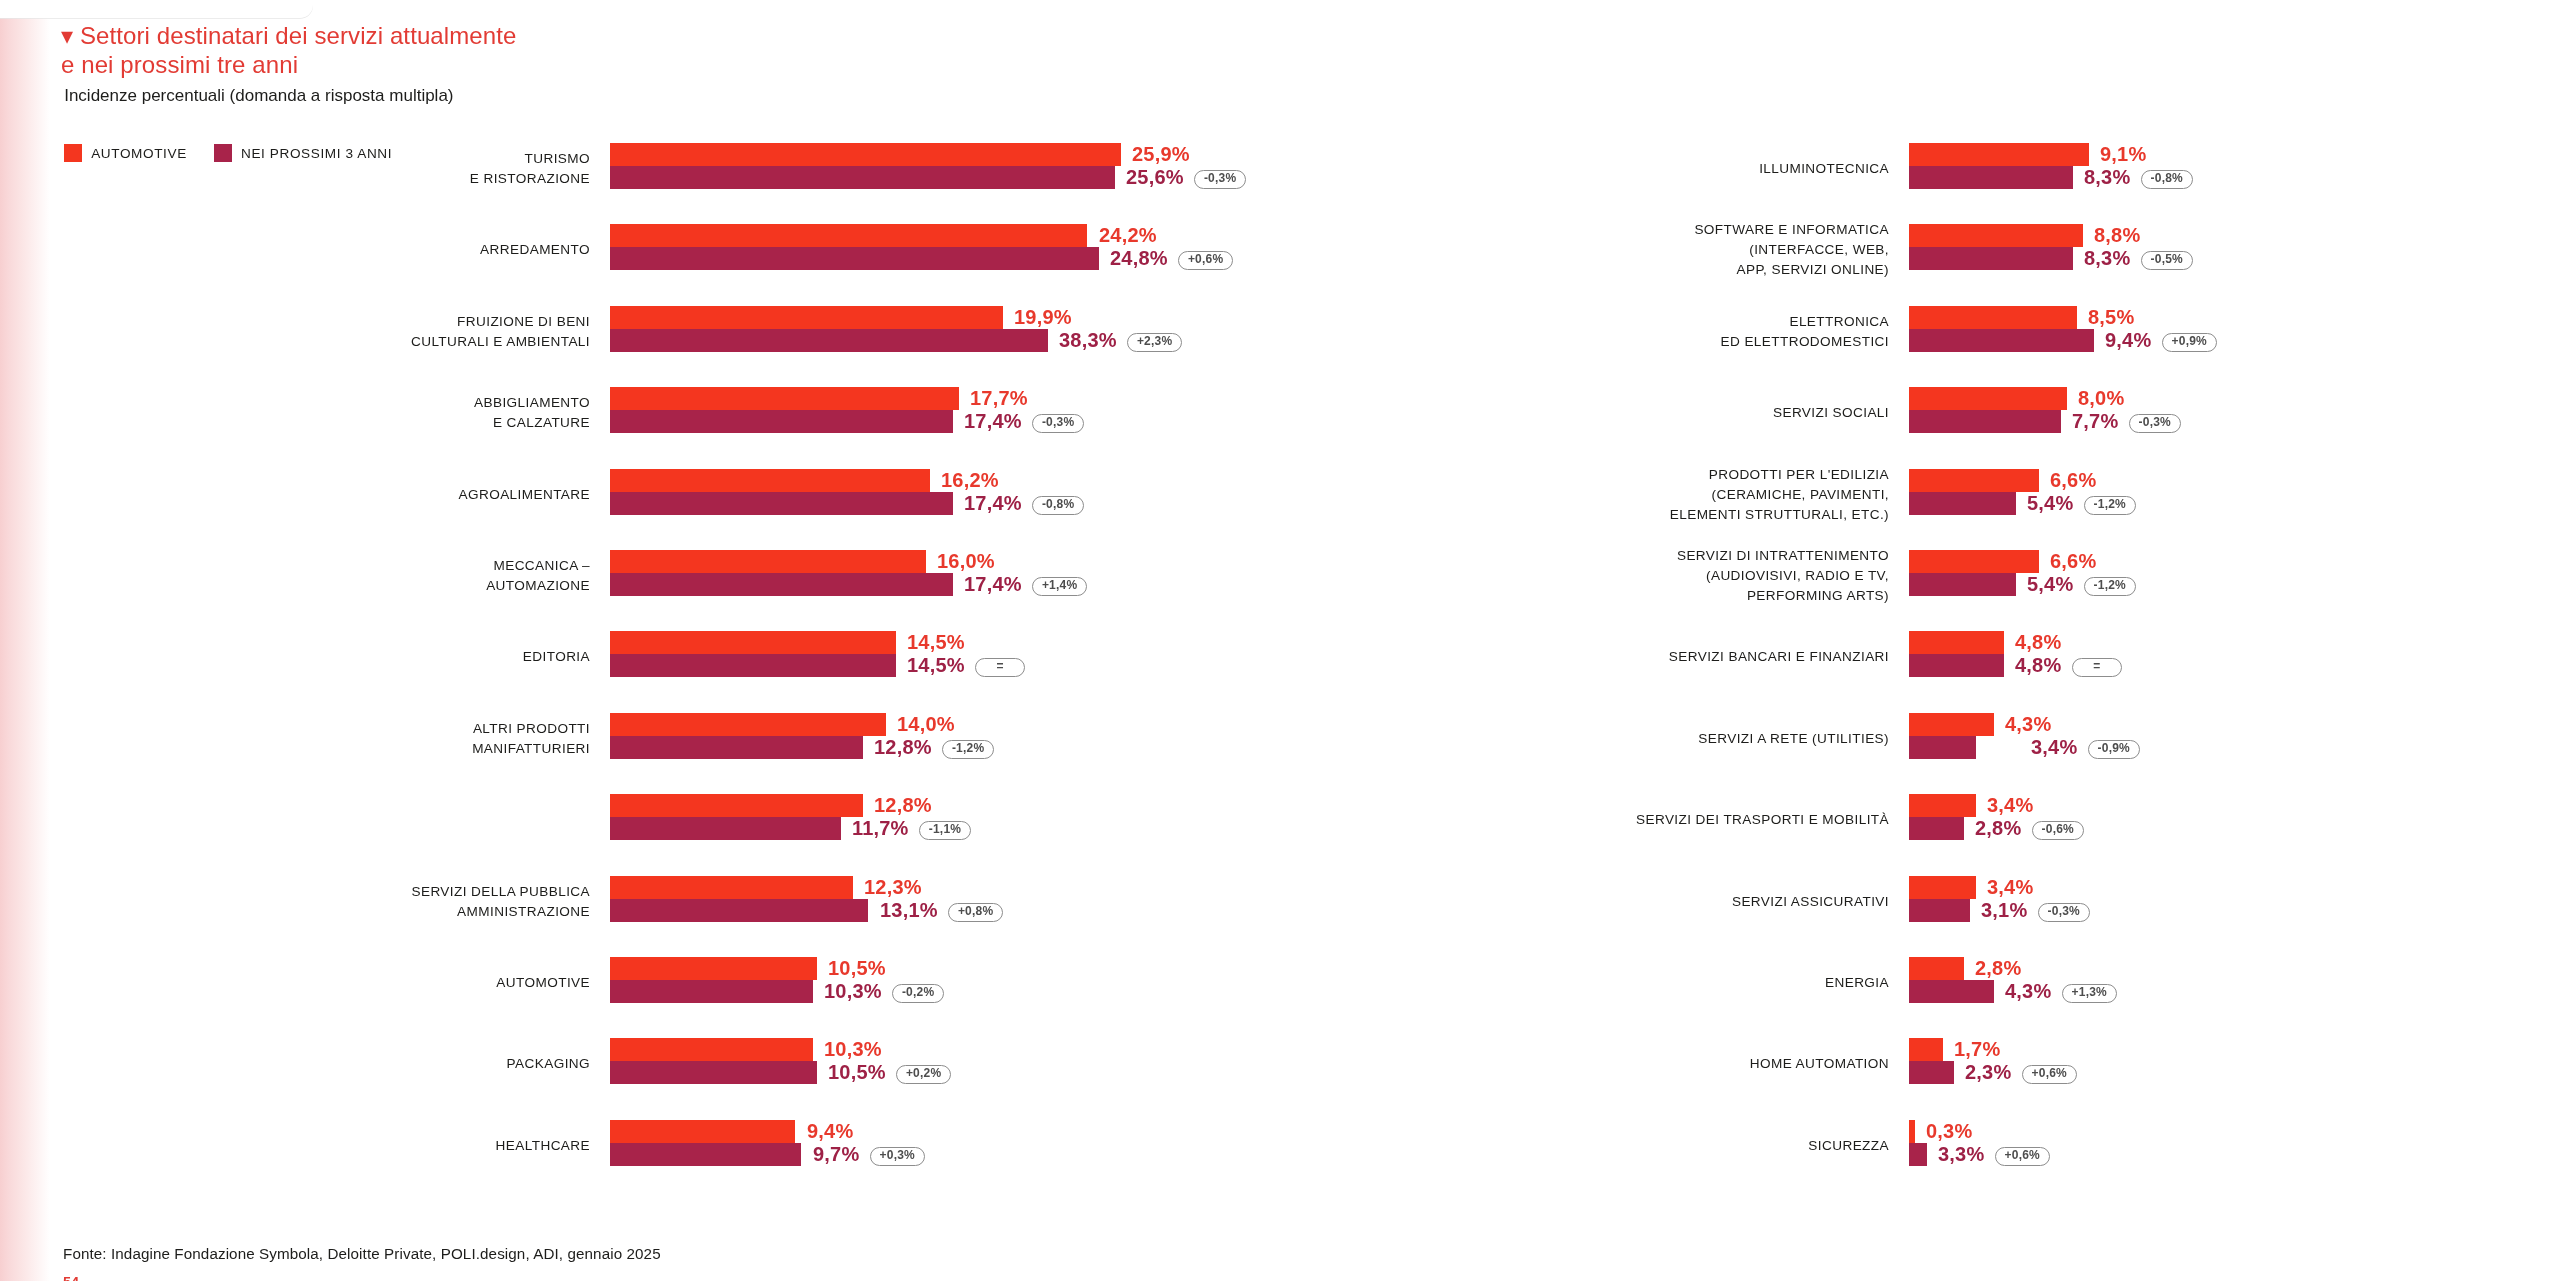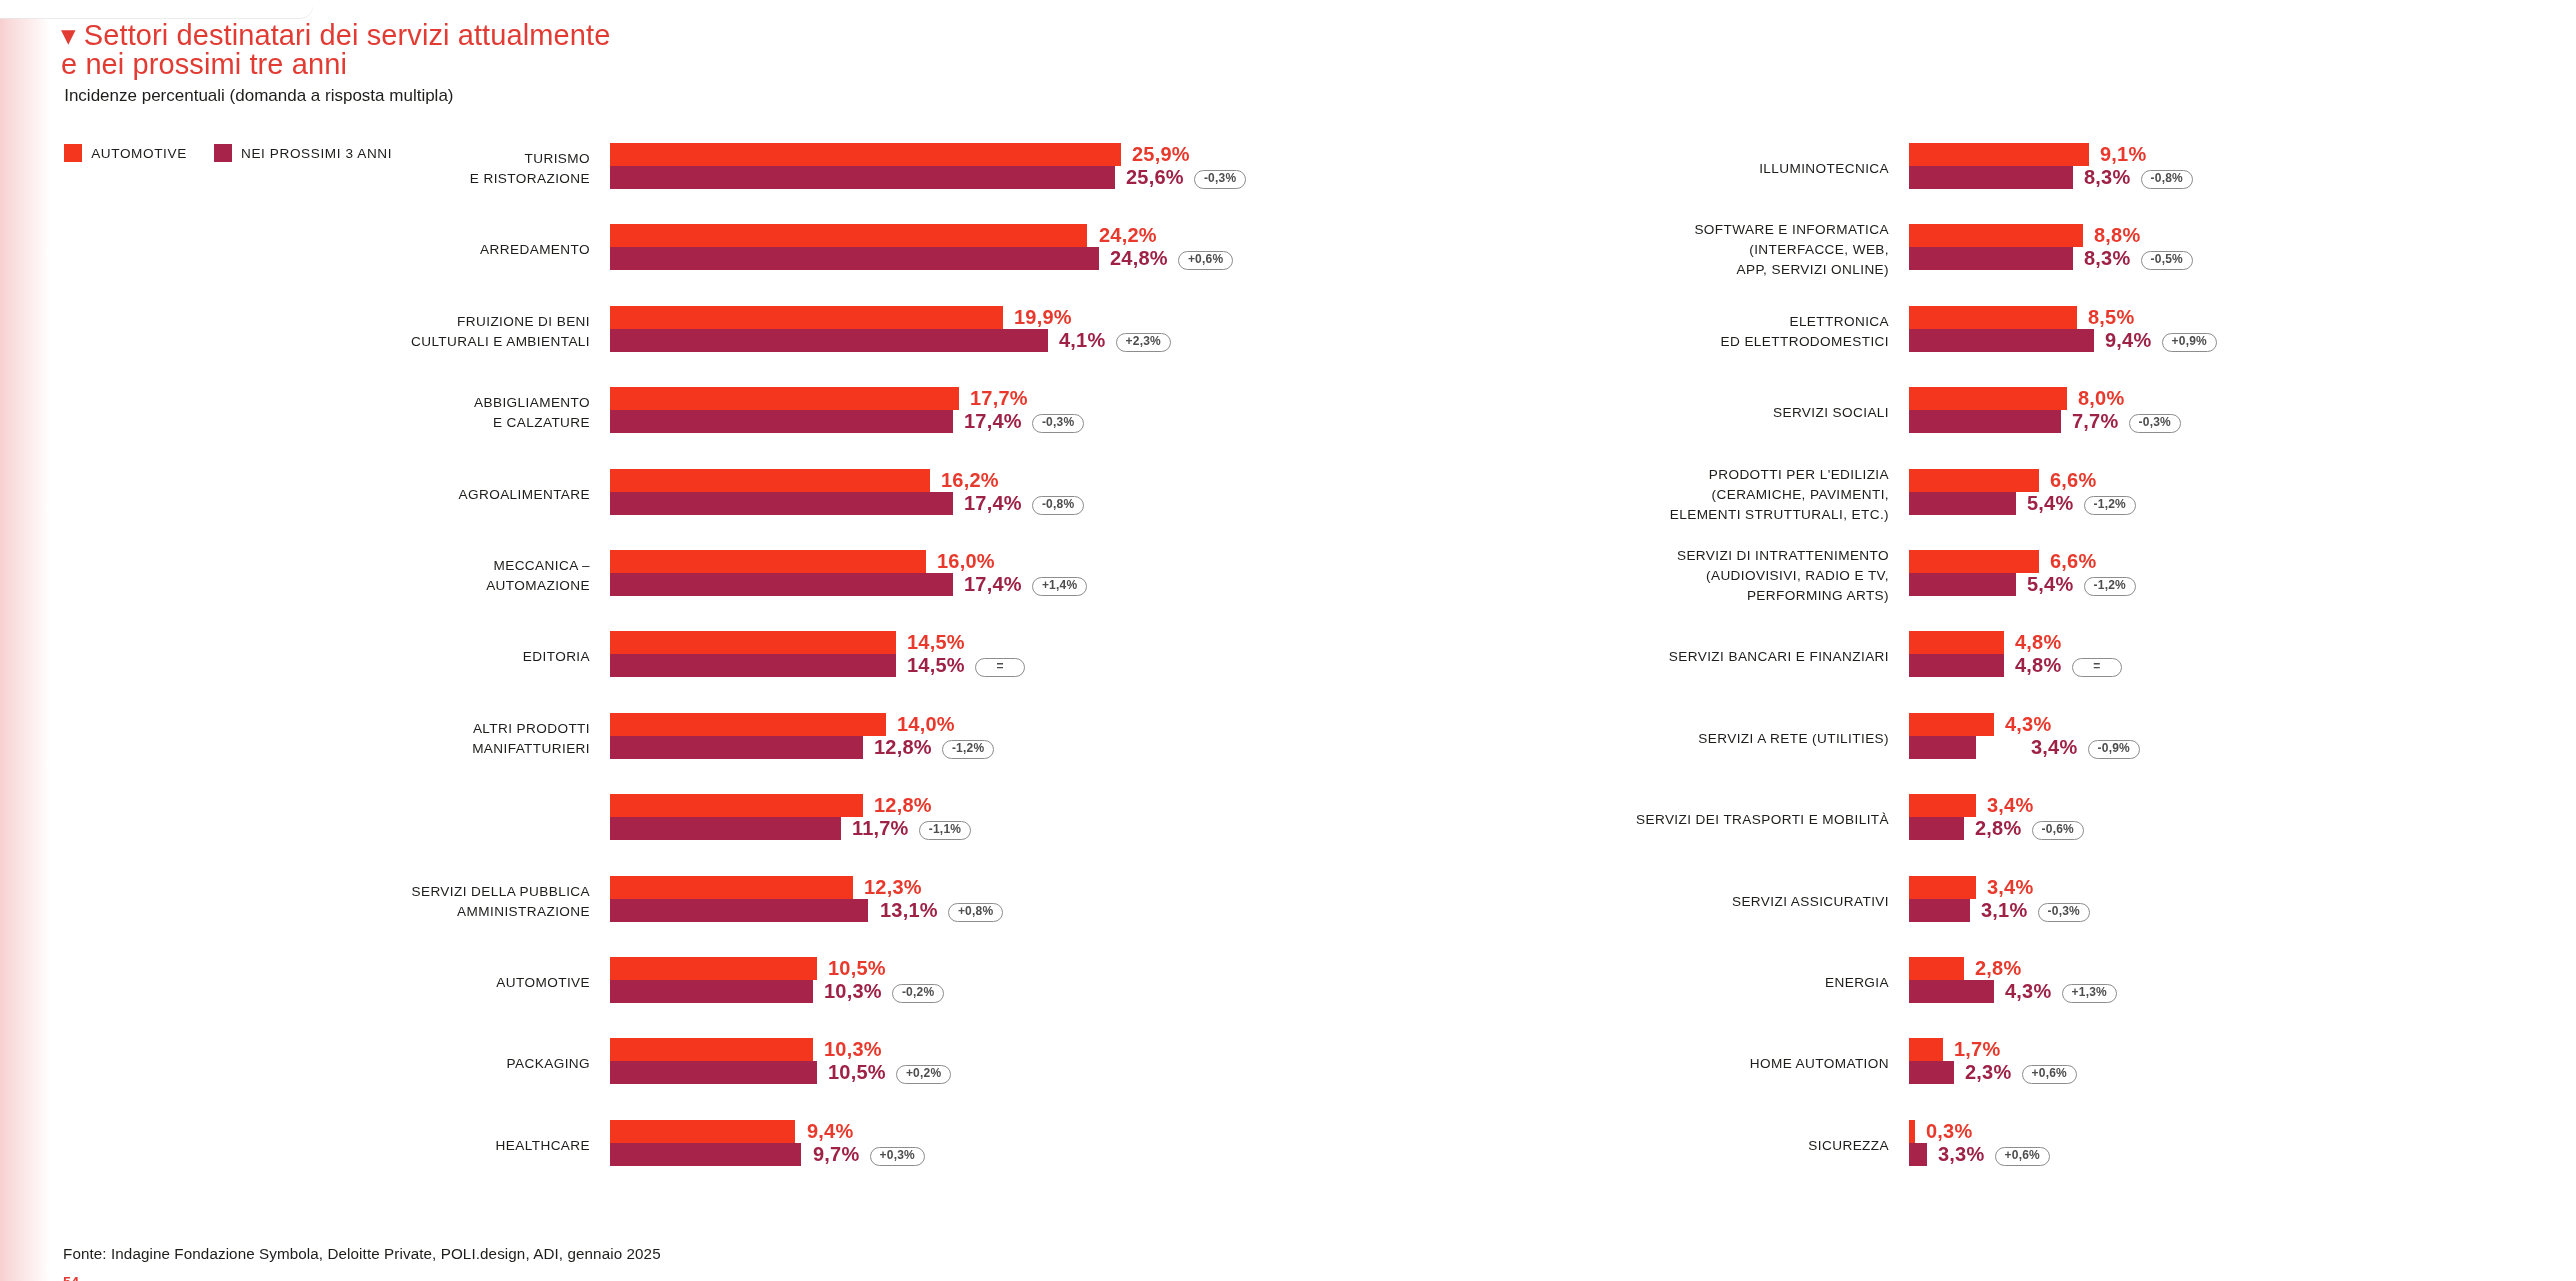--- a/index.html
+++ b/index.html
@@ -23,21 +23,21 @@
     position:absolute; left:0; top:0; width:313px; height:17.6px;
     background:#ffffff; border-bottom-right-radius:13px;
     box-shadow: 0 0.8px 0 #e6e6e6;
   }
 
   #page { position:absolute; inset:0; }
 
   
   #header { position:absolute; left:61px; top:21px; width:1123px; }
   #chart-title {
-    color:#e23b34; font-size:29px; line-height:29px; font-weight:400;
+    color:#e23b34; font-size:24px; line-height:29px; font-weight:400;
     letter-spacing:0.1px; white-space:pre-line; margin:0;
   }
   #chart-subtitle {
     color:#1d1d1b; font-size:17px; line-height:21px; margin:6.4px 0 0 3.2px;
     font-weight:400;
   }
 
   
   #legend { position:absolute; left:64px; top:144px; display:flex; gap:27px; align-items:center; }
   .legend-item { display:flex; align-items:center; gap:8.8px; }
@@ -136,21 +136,21 @@
         <div class="val val-next" style="left: 869px; top: 23px;"><span>24,8%</span><span class="badge">+0,6%</span></div>
       </div>
       <div class="row" style="position: absolute; left: 0px; top: 163px; height: 81px;">
         <div class="row-label" style="right: 565px; top: 5.6px;">FRUIZIONE DI BENI
 CULTURALI E AMBIENTALI</div>
         <div class="bars" style="left: 369px;">
           <span class="bar bar-now" style="width: 393px;"></span>
           <span class="bar bar-next" style="width: 438px;"></span>
         </div>
         <div class="val val-now" style="left: 773px; top: 0px;"><span>19,9%</span></div>
-        <div class="val val-next" style="left: 818px; top: 23px;"><span>4,1%</span><span class="badge">+2,3%</span></div>
+        <div class="val val-next" style="left: 818px; top: 23px;"><span>38,3%</span><span class="badge">+2,3%</span></div>
       </div>
       <div class="row" style="position: absolute; left: 0px; top: 244px; height: 81px;">
         <div class="row-label" style="right: 565px; top: 5.6px;">ABBIGLIAMENTO
 E CALZATURE</div>
         <div class="bars" style="left: 369px;">
           <span class="bar bar-now" style="width: 349px;"></span>
           <span class="bar bar-next" style="width: 343px;"></span>
         </div>
         <div class="val val-now" style="left: 729px; top: 0px;"><span>17,7%</span></div>
         <div class="val val-next" style="left: 723px; top: 23px;"><span>17,4%</span><span class="badge">-0,3%</span></div>

